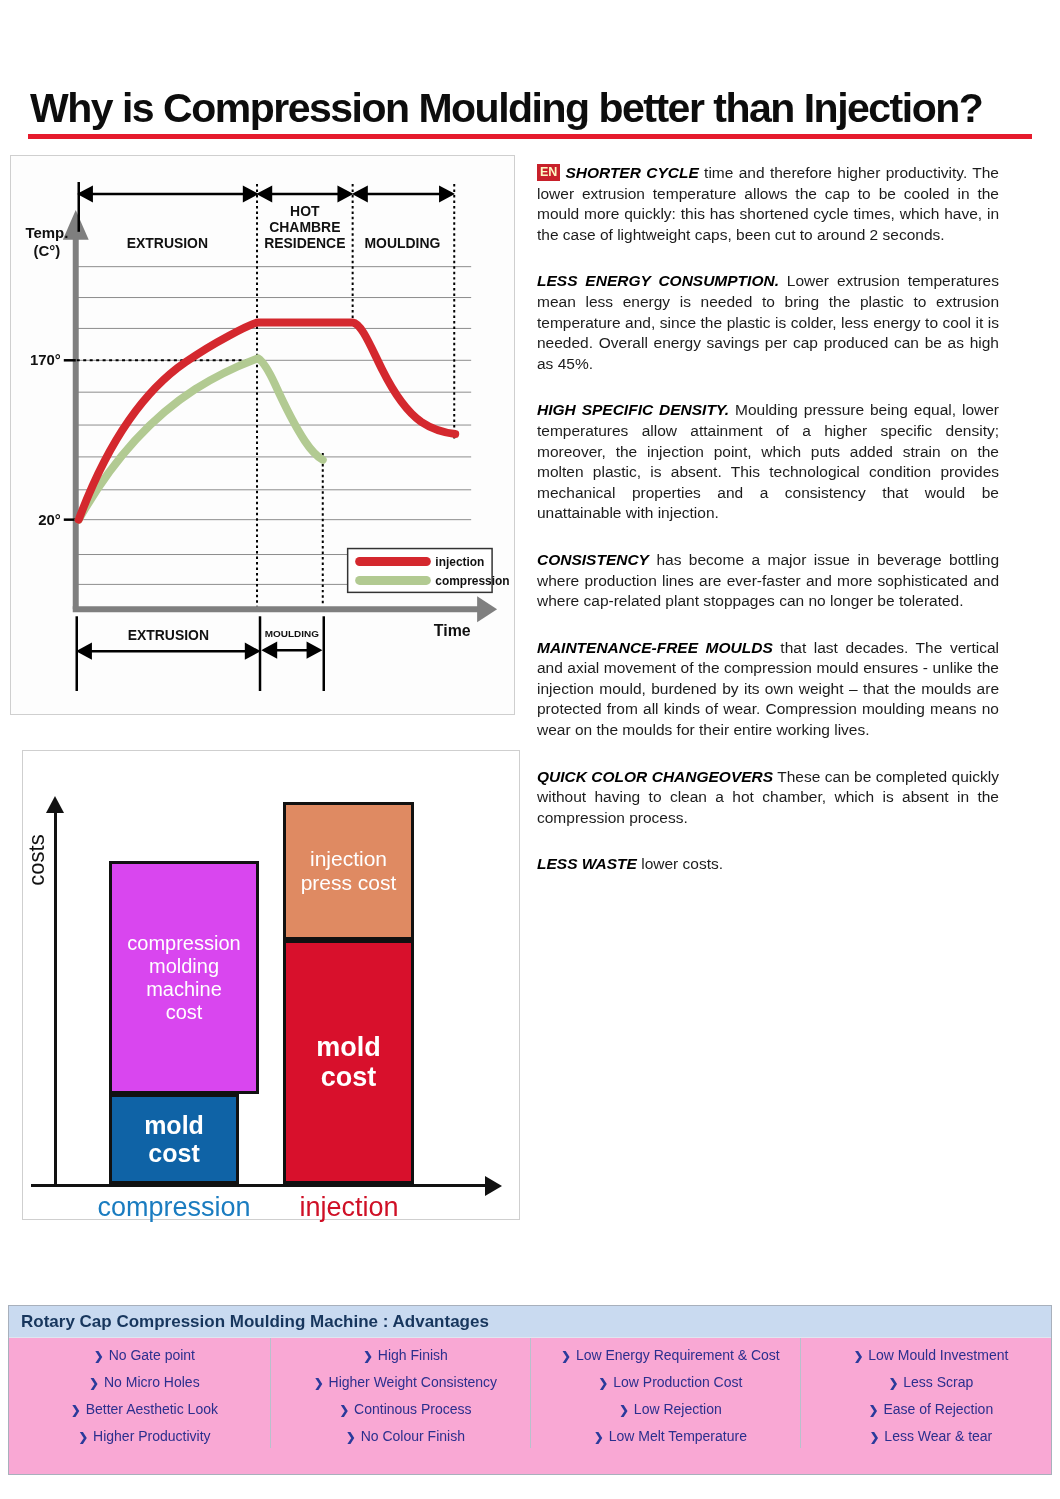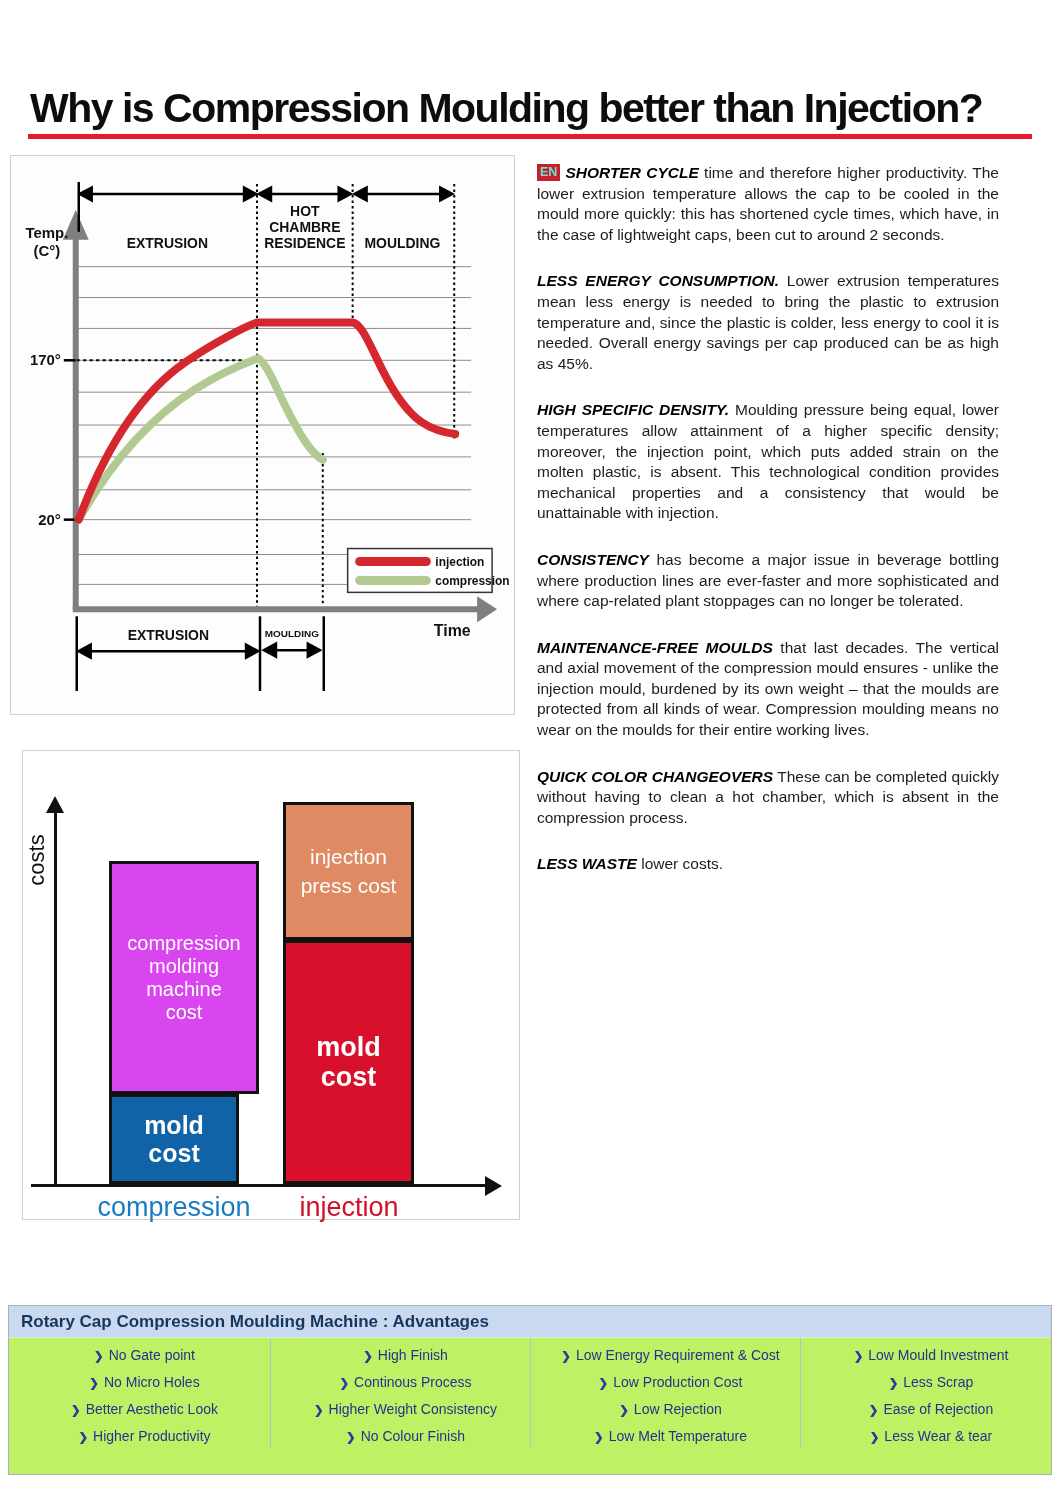--- a/index.html
+++ b/index.html
@@ -33,40 +33,40 @@
     border-left:9px solid transparent;border-right:9px solid transparent;border-bottom:17px solid #111;}
   .xaxis{position:absolute;left:8px;top:433px;width:458px;height:3px;background:#111;}
   .xarrow{position:absolute;left:462px;top:424.5px;width:0;height:0;
     border-top:10px solid transparent;border-bottom:10px solid transparent;border-left:17px solid #111;}
   .costs-label{position:absolute;left:-26px;top:96px;width:80px;text-align:center;
     transform:rotate(-90deg);font-size:22px;color:#111;}
   .bar-seg{position:absolute;border:3px solid #111;display:flex;align-items:center;justify-content:center;
     text-align:center;color:#fff;}
   .seg-comp-machine{left:86px;top:110px;width:150px;height:233px;background:#d946ef;font-size:20px;line-height:23px;}
   .seg-comp-mold{left:86px;top:343px;width:130px;height:90px;background:#0f63a6;font-size:25px;line-height:28px;font-weight:bold;}
-  .seg-inj-press{left:260px;top:51px;width:131px;height:138px;background:#df8a62;font-size:21px;line-height:29px;}
+  .seg-inj-press{left:260px;top:51px;width:131px;height:138px;background:#df8a62;font-size:21px;line-height:24px;}
   .seg-inj-mold{left:260px;top:189px;width:131px;height:244px;background:#d8102c;font-size:27px;line-height:30px;font-weight:bold;}
   .seg-comp-machine span{display:block;width:114px;}
   .seg-comp-mold span{display:block;width:80px;}
   .seg-inj-press span{display:block;width:120px;}
   .seg-inj-mold span{display:block;width:94px;}
   .bar-x-label{position:absolute;top:441px;text-align:center;font-size:27px;}
   .bar-x-comp{left:56px;width:190px;color:#1a7cc0;}
   .bar-x-inj{left:262px;width:128px;color:#cf1026;}
 
   
   .article{position:absolute;left:537px;top:163px;width:462px;}
   .article p{margin:0 0 26px 0;font-size:15.5px;line-height:20.6px;text-align:justify;color:#1c1c1c;}
   .article b{color:#000;font-style:italic;}
-  .en-badge{display:inline-block;background:#c8202a;color:#5eead4;font-weight:bold;font-size:12.5px;
+  .en-badge{display:inline-block;background:#c8202a;color:#fef9c3;font-weight:bold;font-size:12.5px;
     line-height:1;padding:2px 3px 2px 3px;margin-right:5px;position:relative;top:-2px;}
 
   
   .adv-table{position:absolute;left:8px;top:1305px;width:1044px;height:170px;
-    background:#bef264;border:1px solid #a8b0bc;box-sizing:border-box;}
+    background:#f9a8d4;border:1px solid #a8b0bc;box-sizing:border-box;}
   .adv-header{height:31px;line-height:31px;background:#c9daf0;color:#17365d;
     font-weight:bold;font-size:17px;padding-left:12px;border-bottom:1px solid #dfe6ef;}
   .adv-body{display:flex;height:110px;text-align:center;}
   .adv-col{box-sizing:border-box;padding:4px 0 0 10px;}
   .adv-col-1{width:262px;border-right:1px solid #b8c0cc;}
   .adv-col-2{width:260px;border-right:1px solid #b8c0cc;}
   .adv-col-3{width:270px;border-right:1px solid #b8c0cc;}
   .adv-col-4{width:250px;}
   .adv-item{font-size:14px;line-height:26px;color:#2b2f8e;white-space:nowrap;}
   .chev{font-weight:bold;margin-right:5px;font-size:11.5px;color:#2b3a9b;}
@@ -200,22 +200,22 @@
   <div class="adv-header">Rotary Cap Compression Moulding Machine : Advantages</div>
   <div class="adv-body">
     <div class="adv-col adv-col-1">
       <div class="adv-item"><span class="chev">❯</span><span>No Gate point</span></div>
       <div class="adv-item"><span class="chev">❯</span><span>No Micro Holes</span></div>
       <div class="adv-item"><span class="chev">❯</span><span>Better Aesthetic Look</span></div>
       <div class="adv-item"><span class="chev">❯</span><span>Higher Productivity</span></div>
     </div>
     <div class="adv-col adv-col-2">
       <div class="adv-item"><span class="chev">❯</span><span>High Finish</span></div>
+      <div class="adv-item"><span class="chev">❯</span><span>Higher Weight Consistency</span></div>
       <div class="adv-item"><span class="chev">❯</span><span>Continous Process</span></div>
-      <div class="adv-item"><span class="chev">❯</span><span>Higher Weight Consistency</span></div>
       <div class="adv-item"><span class="chev">❯</span><span>No Colour Finish</span></div>
     </div>
     <div class="adv-col adv-col-3">
       <div class="adv-item"><span class="chev">❯</span><span>Low Energy Requirement &amp; Cost</span></div>
       <div class="adv-item"><span class="chev">❯</span><span>Low Production Cost</span></div>
       <div class="adv-item"><span class="chev">❯</span><span>Low Rejection</span></div>
       <div class="adv-item"><span class="chev">❯</span><span>Low Melt Temperature</span></div>
     </div>
     <div class="adv-col adv-col-4">
       <div class="adv-item"><span class="chev">❯</span><span>Low Mould Investment</span></div>

